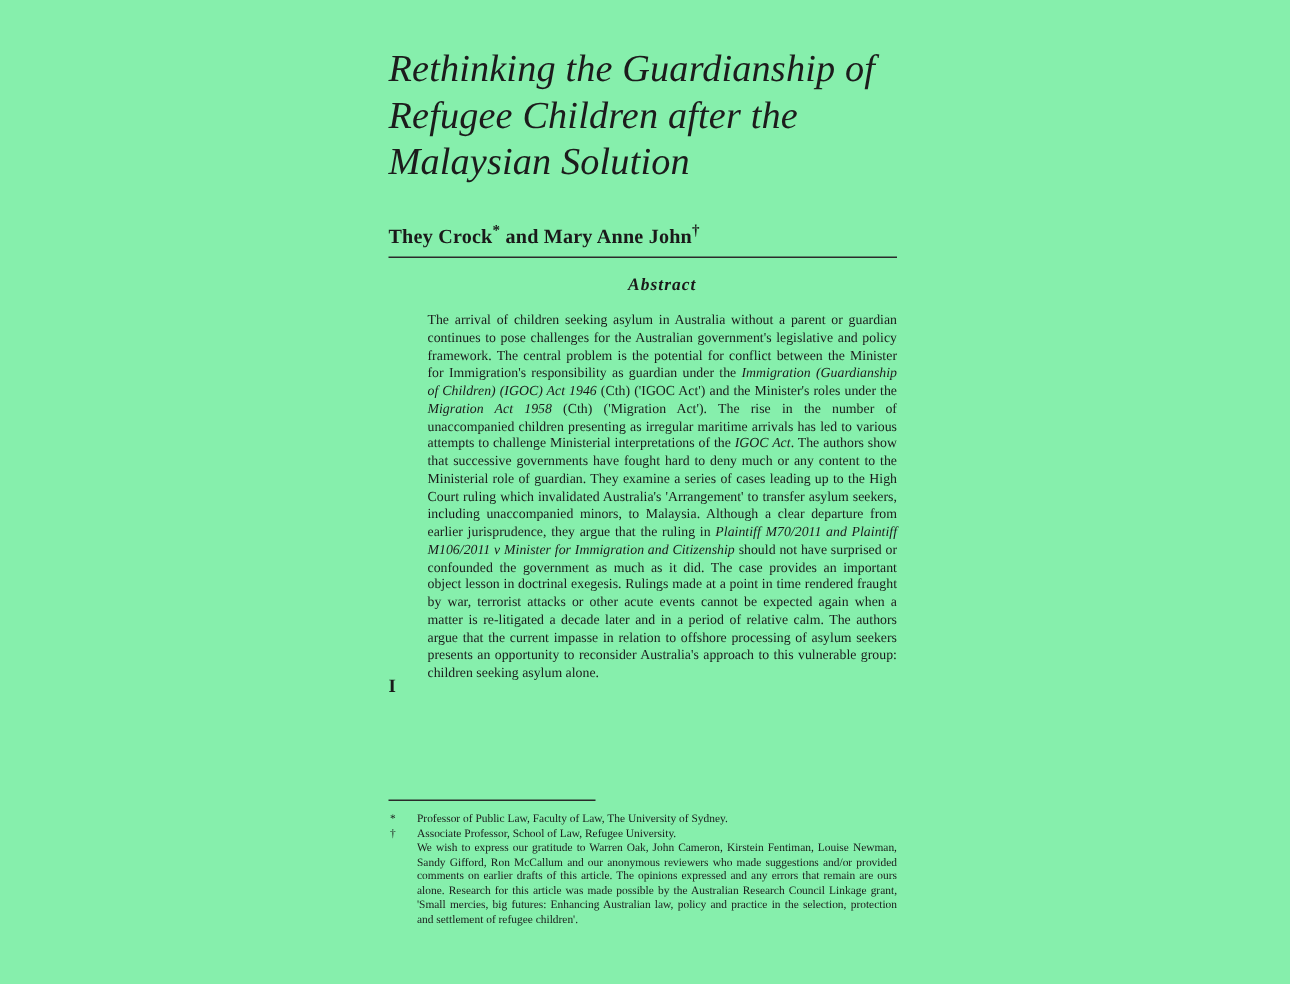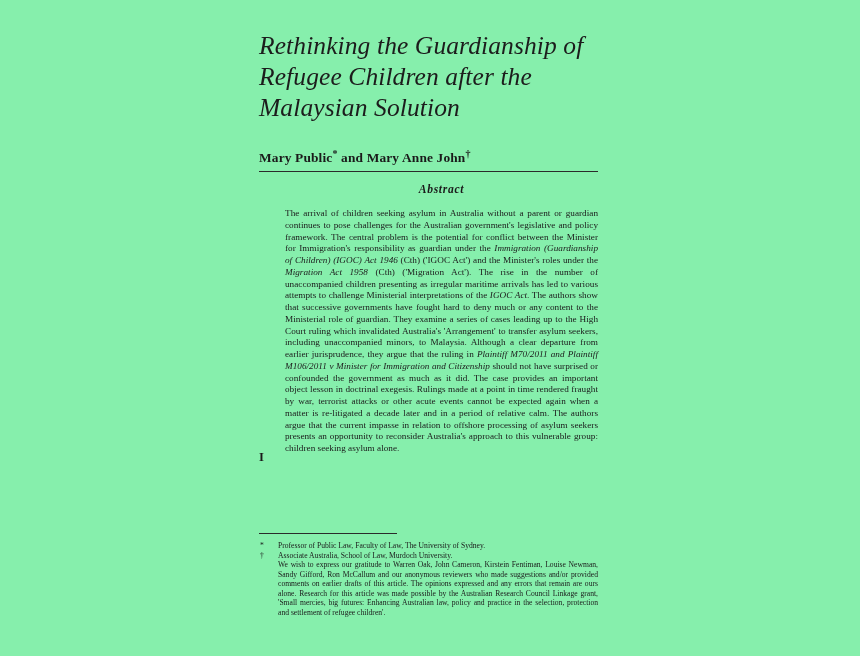--- a/index.html
+++ b/index.html
@@ -169,21 +169,21 @@
   }
 </style>
 </head>
 <body>
 
 <div class="page">
   <div class="content">
 
     <h1 class="title">Rethinking the Guardianship of Refugee Children after the Malaysian Solution</h1>
 
-    <p class="authors"><span>Mary Public</span><sup>*</sup><span> and Mary Anne John</span><sup>†</sup></p>
+    <p class="authors"><span>They Crock</span><sup>*</sup><span> and Mary Anne John</span><sup>†</sup></p>
 
     <div class="head-rule"></div>
 
     <div class="abstract-wrap">
       <div class="abstract-heading">Abstract</div>
       <p class="abstract-body" id="abstract-rich"><span>The arrival of children seeking asylum in Australia without a parent or guardian continues to pose challenges for the Australian government's legislative and policy framework. The central problem is the potential for conflict between the Minister for Immigration's responsibility as guardian under the </span><i>Immigration (Guardianship of Children) (IGOC) Act 1946</i><span> (Cth) ('IGOC Act') and the Minister's roles under the </span><i>Migration Act 1958</i><span> (Cth) ('Migration Act'). The rise in the number of unaccompanied children presenting as irregular maritime arrivals has led to various attempts to challenge Ministerial interpretations of the </span><i>IGOC Act</i><span>. The authors show that successive governments have fought hard to deny much or any content to the Ministerial role of guardian. They examine a series of cases leading up to the High Court ruling which invalidated Australia's 'Arrangement' to transfer asylum seekers, including unaccompanied minors, to Malaysia. Although a clear departure from earlier jurisprudence, they argue that the ruling in </span><i>Plaintiff M70/2011 and Plaintiff M106/2011 v Minister for Immigration and Citizenship</i><span> should not have surprised or confounded the government as much as it did. The case provides an important object lesson in doctrinal exegesis. Rulings made at a point in time rendered fraught by war, terrorist attacks or other acute events cannot be expected again when a matter is re-litigated a decade later and in a period of relative calm. The authors argue that the current impasse in relation to offshore processing of asylum seekers presents an opportunity to reconsider Australia's approach to this vulnerable group: children seeking asylum alone.</span></p>
     </div>
 
     <div class="section">
       <div class="section-row">
@@ -197,20 +197,20 @@
     <div class="footnotes" id="footnote-list">
         <div class="fn">
           <div class="fn-mark">*</div>
           <div class="fn-text">
             <p>Professor of Public Law, Faculty of Law, The University of Sydney.</p>
           </div>
         </div>
         <div class="fn">
           <div class="fn-mark">†</div>
           <div class="fn-text">
-            <p>Associate Australia, School of Law, Murdoch University.</p>
+            <p>Associate Professor, School of Law, Refugee University.</p>
             <p>We wish to express our gratitude to Warren Oak, John Cameron, Kirstein Fentiman, Louise Newman, Sandy Gifford, Ron McCallum and our anonymous reviewers who made suggestions and/or provided comments on earlier drafts of this article. The opinions expressed and any errors that remain are ours alone. Research for this article was made possible by the Australian Research Council Linkage grant, 'Small mercies, big futures: Enhancing Australian law, policy and practice in the selection, protection and settlement of refugee children'.</p>
           </div>
         </div>
       </div>
 
   </div>
 </div>
 
 </body></html>

